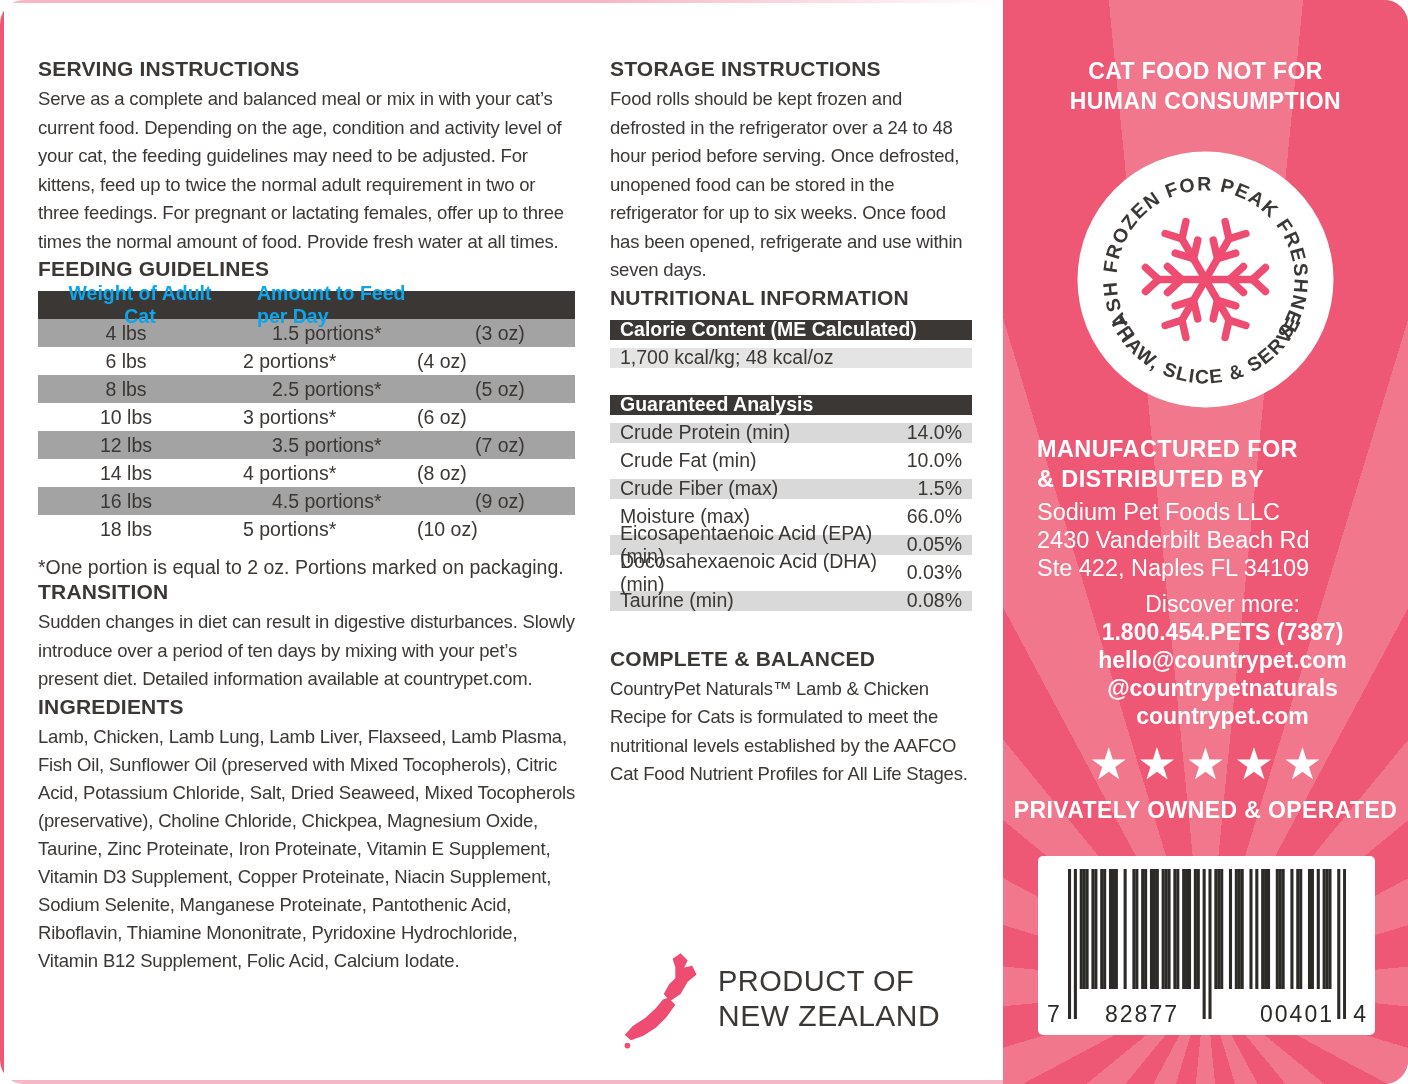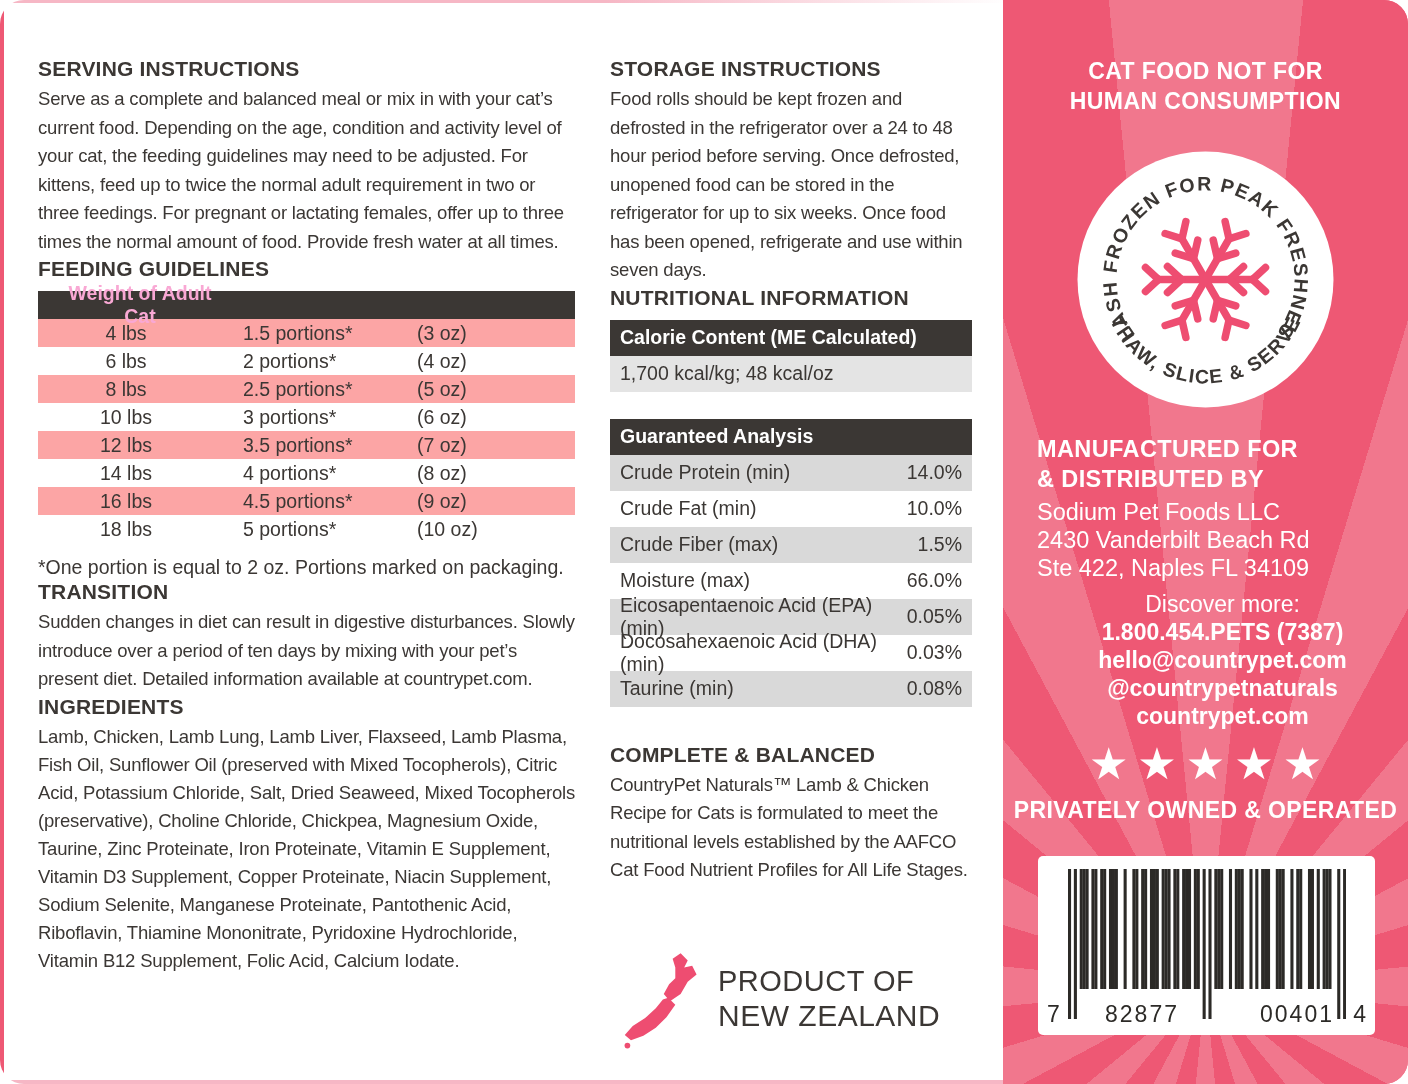--- a/index.html
+++ b/index.html
@@ -14,31 +14,31 @@
 
   
   .col-left{position:absolute;left:38px;top:56px;width:543px;}
   .col-mid{position:absolute;left:610px;top:56px;width:365px;}
   h2.sec{font-size:21px;font-weight:bold;letter-spacing:.2px;margin:0;line-height:26px;}
   p.body{font-size:18.5px;line-height:28.5px;margin:3px 0 0 0;letter-spacing:-0.2px;}
 
   
   .ftable{margin-top:9px;width:537px;font-size:19.5px;}
   .frow{display:flex;align-items:center;height:28px;}
-  .frow.hdr{background:#3b3734;color:#f9a8d4;font-weight:bold;}
+  .frow.hdr{background:#3b3734;color:#0ea5e9;font-weight:bold;}
   .frow .c1{width:176px;text-align:center;}
   .frow.hdr .c1{padding-left:14px;}
   .frow .c2{width:174px;margin-left:29px;}
   .frow .c3{flex:1;}
-  .frow.odd{background:#fca5a5;}
+  .frow.odd{background:#a3a3a3;gap:29px;}
   .footnote{font-size:19.5px;margin-top:13px;}
 
   
   .ntable{width:362px;font-size:19.5px;margin-top:9px;}
-  .nrow{display:flex;align-items:center;height:36px;padding:0 10px;box-sizing:border-box;}
+  .nrow{display:flex;align-items:center;height:20px;padding:0 10px;box-sizing:border-box;margin-top:8px;}
   .nrow.hdr{background:#3b3734;color:#fff;font-weight:bold;}
   .nrow .lab{flex:1;}
   .nrow .val{text-align:right;}
   .nrow.grey{background:#d9d9d9;}
   .nrow.lite{background:#e4e4e4;}
 
   .mt1{margin-top:24px;} .mt2{margin-top:27px;} .mt3{margin-top:14px;} .mt4{margin-top:6px;}
 
   
   .origin{position:absolute;left:618px;top:948px;display:flex;align-items:center;}
@@ -83,20 +83,21 @@
   <div class="edge edge-bottom"></div>
 
   <div class="col-left">
     <h2 class="sec">SERVING INSTRUCTIONS</h2>
     <p class="body">Serve as a complete and balanced meal or mix in with your cat’s current food. Depending on the age, condition and activity level of your cat, the feeding guidelines may need to be adjusted. For kittens, feed up to twice the normal adult requirement in two or three feedings. For pregnant or lactating females, offer up to three times the normal amount of food. Provide fresh water at all times.</p>
 
     <h2 class="sec mt1">FEEDING GUIDELINES</h2>
     <div class="ftable">
       <div class="frow hdr">
         <span class="c1">Weight of Adult Cat</span>
+        <span class="c2">Amount to Feed per Day</span>
         <span class="c3"></span>
       </div>
       <div id="feeding-rows">
           <div class="frow odd">
             <span class="c1">4 lbs</span>
             <span class="c2">1.5 portions*</span>
             <span class="c3">(3 oz)</span>
           </div>
           <div class="frow">
             <span class="c1">6 lbs</span>

